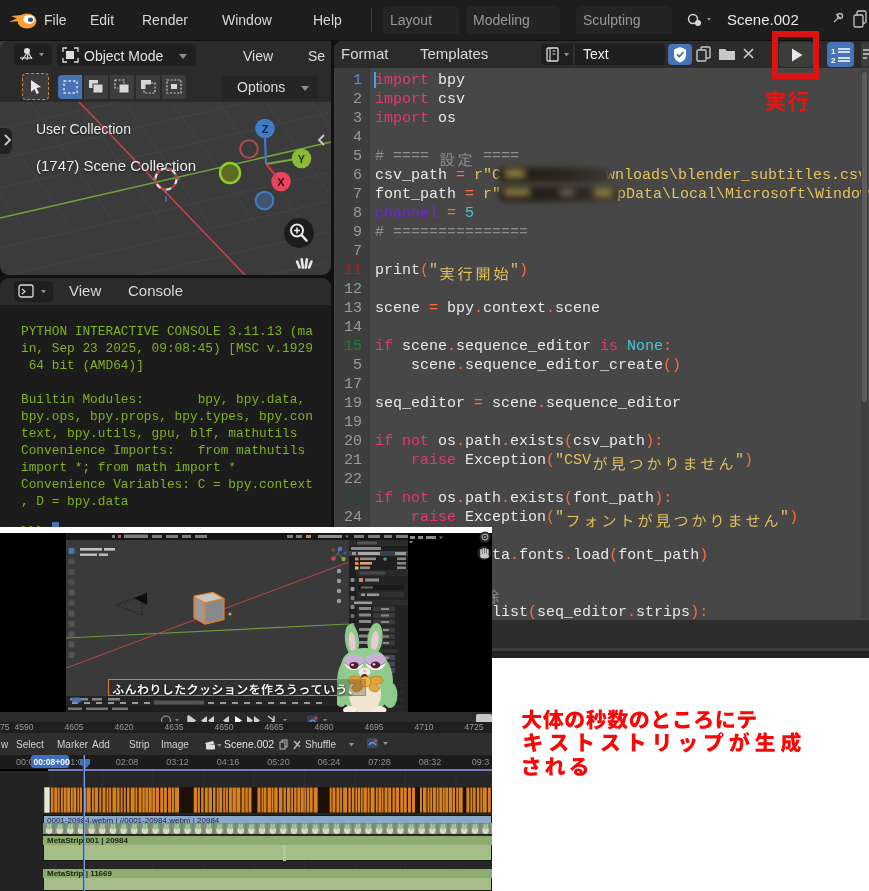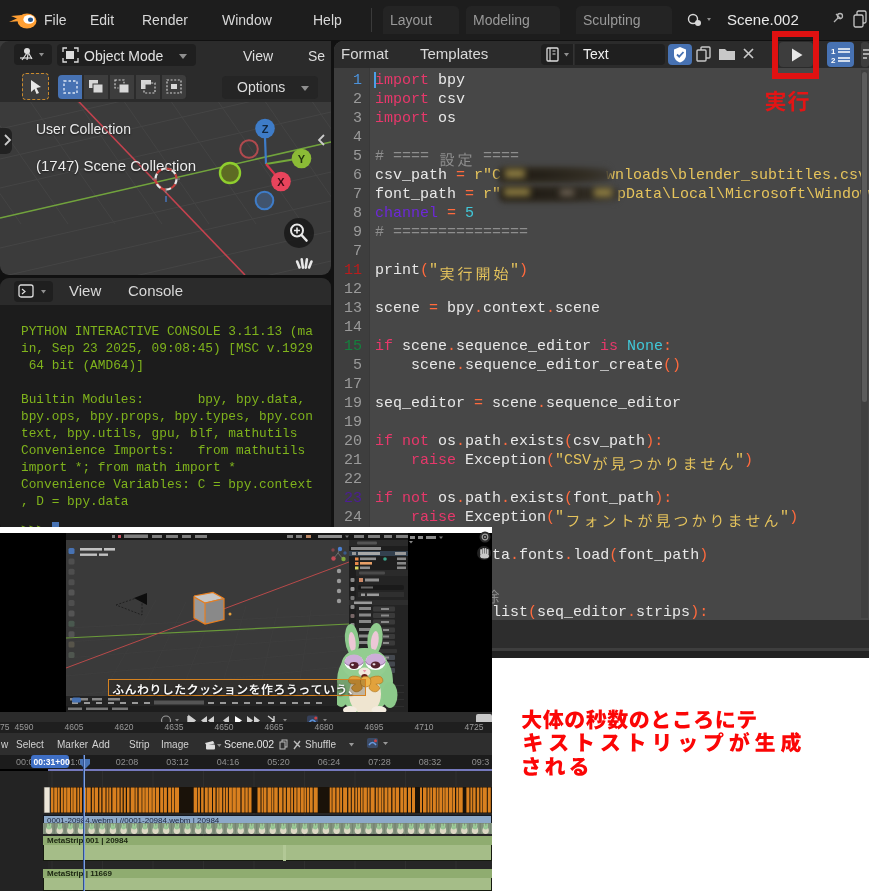--- a/index.html
+++ b/index.html
@@ -275,21 +275,21 @@
 <div class="gn" style="top:299px;color:#9b9b9b">13</div>
 <div class="gn" style="top:318px;color:#9b9b9b">14</div>
 <div class="gn" style="top:337px;color:#15803d">15</div>
 <div class="gn" style="top:356px;color:#9b9b9b">5</div>
 <div class="gn" style="top:375px;color:#9b9b9b">17</div>
 <div class="gn" style="top:394px;color:#9b9b9b">19</div>
 <div class="gn" style="top:413px;color:#9b9b9b">19</div>
 <div class="gn" style="top:432px;color:#9b9b9b">20</div>
 <div class="gn" style="top:451px;color:#9b9b9b">21</div>
 <div class="gn" style="top:470px;color:#9b9b9b">22</div>
-<div class="gn" style="top:489px;color:#4c1d95">23</div>
+<div class="gn" style="top:489px;color:#14532d">23</div>
 <div class="gn" style="top:508px;color:#9b9b9b">24</div>
 <div class="gn" style="top:527px;color:#9b9b9b">25</div>
 <div class="gn" style="top:546px;color:#9b9b9b">26</div>
 <div class="gn" style="top:565px;color:#9b9b9b">27</div>
 <div class="gn" style="top:584px;color:#9b9b9b">28</div>
 <div class="gn" style="top:603px;color:#9b9b9b">29</div>
 <div class="cl" style="top:71px"><span style="color:#e7386b">import</span><span style="color:#e8e8e8"> bpy</span></div>
 <div class="cl" style="top:90px"><span style="color:#e7386b">import</span><span style="color:#e8e8e8"> csv</span></div>
 <div class="cl" style="top:109px"><span style="color:#e7386b">import</span><span style="color:#e8e8e8"> os</span></div>
 <div class="cl" style="top:147px"><span style="color:#8e8e8e"># ====</span><span>&nbsp;&nbsp;&nbsp;&nbsp;&nbsp;&nbsp;</span><span style="color:#8e8e8e">====</span></div>
@@ -743,21 +743,21 @@
     <text x="127.0" y="10" font-size="9" fill="#8f8f8f" text-anchor="middle" font-family="Liberation Sans">02:08</text>
     <text x="177.5" y="10" font-size="9" fill="#8f8f8f" text-anchor="middle" font-family="Liberation Sans">03:12</text>
     <text x="228.0" y="10" font-size="9" fill="#8f8f8f" text-anchor="middle" font-family="Liberation Sans">04:16</text>
     <text x="278.5" y="10" font-size="9" fill="#8f8f8f" text-anchor="middle" font-family="Liberation Sans">05:20</text>
     <text x="329.0" y="10" font-size="9" fill="#8f8f8f" text-anchor="middle" font-family="Liberation Sans">06:24</text>
     <text x="379.5" y="10" font-size="9" fill="#8f8f8f" text-anchor="middle" font-family="Liberation Sans">07:28</text>
     <text x="430.0" y="10" font-size="9" fill="#8f8f8f" text-anchor="middle" font-family="Liberation Sans">08:32</text>
     <text x="480.5" y="10" font-size="9" fill="#8f8f8f" text-anchor="middle" font-family="Liberation Sans">09:3</text>
   </svg>
 <div class="abs" style="left:31px;top:755px;width:38px;height:13px;background:#3f6fc4;border-radius:3px"></div>
-<div class="abs" style="left:33.5px;top:757px;font-size:8.5px;font-weight:bold;color:#fff">00:31+00</div>
+<div class="abs" style="left:33.5px;top:757px;font-size:8.5px;font-weight:bold;color:#fff">00:08+00</div>
 <svg class="abs" style="left:79px;top:759px" width="12" height="10" viewBox="0 0 12 10">
     <path d="M1 0 h10 v5 l-5 5 l-5 -5 z" fill="#4772b3"></path>
   </svg>
 <div class="abs" style="left:48px;top:769px;width:444px;height:2px;background:#7579bd"></div>
 <div class="abs" style="left:0;top:771px;width:492px;height:120px;background:#262626"></div>
 <div class="abs" style="left:0;top:771px;width:48px;height:120px;background:#232323"></div>
 <svg class="abs" style="left:0;top:771px" width="492" height="120" viewBox="0 0 492 120">
     <line x1="52.0" y1="0" x2="52.0" y2="120" stroke="#2e2e2e" stroke-width="1"></line>
     <line x1="102.5" y1="0" x2="102.5" y2="120" stroke="#2e2e2e" stroke-width="1"></line>
     <line x1="153.0" y1="0" x2="153.0" y2="120" stroke="#2e2e2e" stroke-width="1"></line>

